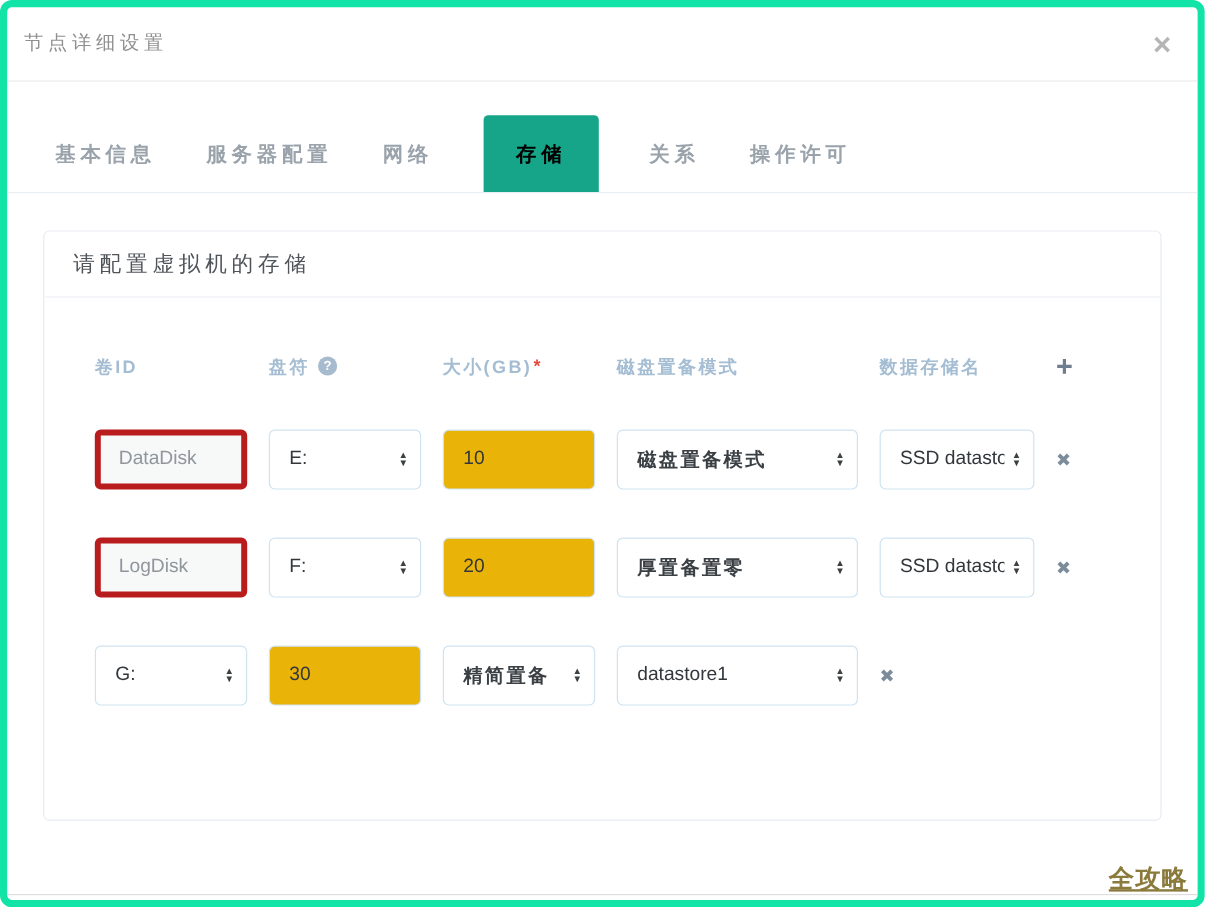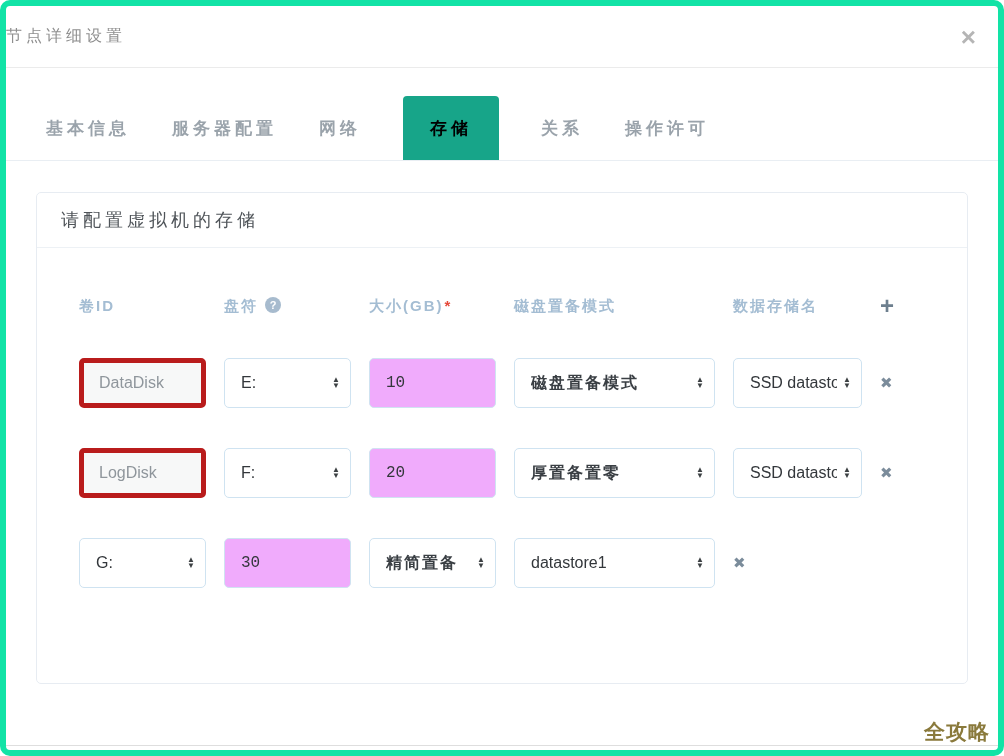--- a/index.html
+++ b/index.html
@@ -14,21 +14,21 @@
     width: 1004px; height: 756px;
     border: 6px solid #12e3a6;
     border-radius: 10px;
     background: #fff;
     overflow: hidden;
   }
   
   .modal-header {
     height: 62px;
     display: flex; align-items: center;
-    padding: 0 22px 0 0;
+    padding: 0 22px 0 14px;
     border-bottom: 1px solid #ebebeb;
   }
   .modal-title {
     font-size: 16px; letter-spacing: 4px;
     color: #8f8f8f;
   }
   .close-btn {
     margin-left: auto;
     color: #b5b5b5; font-size: 26px; font-weight: bold;
     line-height: 1; cursor: pointer; user-select: none;
@@ -101,25 +101,25 @@
     border: 5px solid #b91c1c;
     border-radius: 5px;
     padding: 0 15px;
     font-family: inherit;
     font-size: 16px; color: #8f969c;
     outline: none;
     white-space: nowrap; overflow: hidden;
   }
   .num-input {
     width: 100%; height: 50px;
-    background: #f0abfc;
+    background: #eab308;
     border: 1px solid #cfe3f1;
     border-radius: 5px;
     padding: 0 16px;
-    font-family: Liberation Mono, monospace;
+    font-family: Liberation Sans, sans-serif;
     font-size: 16px; color: #33373b;
     outline: none;
   }
   .select {
     width: 100%; height: 50px;
     background: #fff;
     border: 1px solid #cfe3f1;
     border-radius: 5px;
     display: flex; align-items: center;
     padding: 0 10px 0 16px;
@@ -144,20 +144,21 @@
   
   .footer-line {
     position: absolute; left: 0; right: 0; bottom: 4px;
     border-top: 1px solid #dedede;
   }
   .watermark {
     position: absolute; right: 8px; bottom: 4px;
     font-size: 21px; font-weight: bold; letter-spacing: 1px;
     color: #8a7a3c;
     text-shadow: 1px 1px 0 #fff, -1px -1px 0 #fff, 1px -1px 0 #fff, -1px 1px 0 #fff;
+    text-decoration: underline;
   }
 </style>
 </head>
 <body>
 
 <div class="modal">
 
   <div class="modal-header">
     <span class="modal-title">节点详细设置</span>
     <span class="close-btn">×</span>

